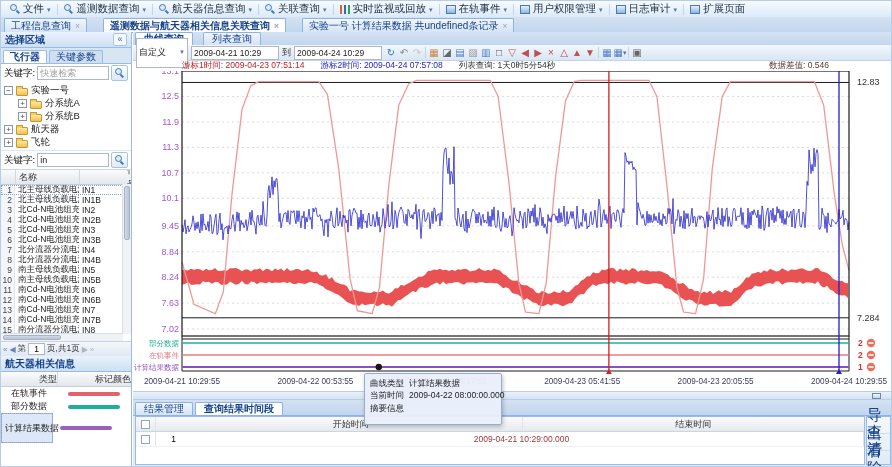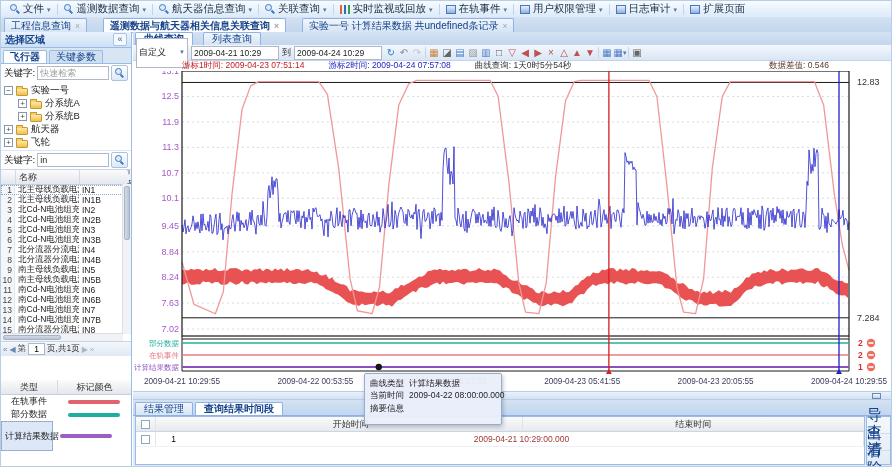--- a/index.html
+++ b/index.html
@@ -61,21 +61,21 @@
   .pr-code{flex:1;padding-left:3px;overflow:hidden;}
   .vscroll{position:absolute;right:0;top:14px;width:8px;bottom:7px;background:#f0f2f5;border-left:1px solid #dadfe6;}
   .vthumb{position:absolute;left:1px;right:1px;top:2px;height:52px;background:linear-gradient(90deg,#d4dae4,#b8c2d2);border:1px solid #a8b4c6;border-radius:2px;}
   .hscroll{position:absolute;left:0;right:8px;bottom:0;height:7px;background:#f0f2f5;border-top:1px solid #dadfe6;}
   .hthumb{position:absolute;top:1px;bottom:1px;left:2px;width:56px;background:linear-gradient(#d4dae4,#b8c2d2);border:1px solid #a8b4c6;border-radius:2px;}
   .pager{flex:0 0 14px;display:flex;align-items:center;gap:2px;padding:0 2px;font-size:8.5px;color:#333;
     background:linear-gradient(#f4f7fb,#dfe8f4);border-top:1px solid #c5d5e8;white-space:nowrap;}
   .pg-btn{color:#6888b0;font-size:8px;}
   .pg-btn.dim{color:#aab6c6;}
   .pg-input{width:15px;height:10px;border:1px solid #b0b8c8;font-size:8.5px;text-align:center;padding:0;font-family:inherit;}
-  .leg-hd{display:flex;flex:0 0 14px;background:linear-gradient(#fbfbfc,#e4e7ec);border-bottom:1px solid #c5cdd8;font-size:9px;color:#333;align-items:center;text-align:center;margin-top:24px;}
+  .leg-hd{display:flex;flex:0 0 14px;background:linear-gradient(#fbfbfc,#e4e7ec);border-bottom:1px solid #c5cdd8;font-size:9px;color:#333;align-items:center;text-align:right;}
   .lh-type{width:56px;flex:0 0 56px;border-right:1px solid #d5dae2;line-height:14px;}
   .lh-color{flex:1;line-height:14px;}
   .leg-row{display:flex;height:13px;align-items:center;font-size:9px;color:#222;text-align:center;}
   .leg-row.sel{background:#dce8f8;outline:1px dotted #8aa4c8;outline-offset:-1px;}
   .lr-type{width:56px;flex:0 0 56px;}
   .lr-bar-wrap{flex:1;display:flex;justify-content:center;}
   .lr-bar{width:52px;height:4px;border-radius:2px;}
   
   .main{position:absolute;top:31px;left:132px;right:0;bottom:0;background:#fff;}
   .main-tabs{position:absolute;top:0;left:0;right:0;height:13px;background:linear-gradient(#d4e2f2,#c2d6ee);
@@ -85,21 +85,21 @@
   .mtab.active{background:#fff;font-weight:bold;}
   .mtoolbar{position:absolute;top:13px;left:0;right:0;height:15px;background:linear-gradient(#f2f7fc,#d9e6f5);
     border-bottom:1px solid #c3d4e8;display:flex;align-items:center;padding:0 3px;gap:3px;font-size:9.5px;}
   .sel{height:13px;width:52px;border:1px solid #b0b8c8;background:#fff;font-size:9px;display:flex;align-items:center;
     justify-content:space-between;padding:14px 2px;box-sizing:border-box;color:#222;}
   .sel .m-arrow{font-size:6px;}
   .dt{width:82px;height:12px;border:1px solid #b0b8c8;font-size:8.5px;padding:0 2px;color:#222;font-family:inherit;}
   .to-label{font-size:9px;color:#333;}
   .tb-icon{width:12px;height:13px;display:flex;align-items:center;justify-content:center;font-size:10px;line-height:13px;}
   .tb-sep{width:1px;height:11px;background:#c3d4e8;margin:0 1px;}
-  .cursor-info{position:absolute;top:28px;left:49px;right:62px;height:11px;font-size:8.5px;display:flex;gap:24px;align-items:center;white-space:nowrap;}
+  .cursor-info{position:absolute;top:28px;left:49px;right:62px;height:11px;font-size:8.5px;display:flex;gap:16px;align-items:center;white-space:nowrap;}
   .ci-red{color:#c42020;}
   .ci-blue{color:#2222c4;}
   .ci-dark{color:#333;}
   .ci-right{margin-left:auto;color:#5a3a2a;}
   #chartsvg{position:absolute;top:39px;left:0;background:#fff;}
   
   .tooltip{position:absolute;left:363px;top:372px;width:138px;height:52px;z-index:40;
     background:rgba(233,238,250,0.96);border:1px solid #9aaccc;border-radius:2px;
     box-shadow:1px 2px 4px rgba(60,70,90,.35);padding:3px 5px;box-sizing:border-box;font-size:8.5px;color:#222;line-height:1.45;}
   .tt-row{display:flex;gap:5px;white-space:nowrap;}
@@ -341,20 +341,23 @@
     </div>
     <div class="pager">
       <span class="pg-btn">«</span>
       <span class="pg-btn">◀</span>
       <span>第</span>
       <input class="pg-input" value="1" style="">
       <span>页,共1页</span>
       <span class="pg-btn dim">▶</span>
       <span class="pg-btn dim">»</span>
     </div>
+    <div class="panel-hd">
+      <span>航天器相关信息</span>
+    </div>
     <div class="leg-hd">
       <span class="lh-type">类型</span>
       <span class="lh-color">标记颜色</span>
     </div>
     <div id="legend-rows">
         <div class="leg-row">
           <span class="lr-type">在轨事件</span>
           <span class="lr-bar-wrap">
             <span class="lr-bar" style="background: rgb(224, 99, 110);"></span>
           </span>
@@ -408,21 +411,21 @@
           <span class="tb-sep"></span>
           <span class="tb-icon" style="color: rgb(72, 120, 200);">▦</span>
           <span class="tb-icon" style="color: rgb(72, 120, 200);">▦<span class="m-arrow">▾</span></span>
           <span class="tb-sep"></span>
           <span class="tb-icon" style="color: rgb(102, 102, 102);">▣</span>
         </span>
     </div>
     <div class="cursor-info">
       <span class="ci-red"><span>游标1时间:</span> <span>2009-04-23 07:51:14</span></span>
       <span class="ci-blue"><span>游标2时间:</span> <span>2009-04-24 07:57:08</span></span>
-      <span class="ci-dark"><span>曲线查询:</span> <span>1天0时5分54秒</span></span>
+      <span class="ci-dark"><span>列表查询:</span> <span>1天0时5分54秒</span></span>
       <span class="ci-right"><span>数据差值:</span> <span>0.546</span></span>
     </div>
     <svg id="chartsvg" width="760" height="320" viewBox="0 0 760 320">
         <text x="46" y="3" text-anchor="end" font-size="9" fill="#a858cc" font-family="&quot;Liberation Sans&quot;,sans-serif">13.1</text>
         <line x1="49" y1="25.460526315789455" x2="716" y2="25.460526315789455" stroke="#cccccc" stroke-width="0.7" stroke-dasharray="2,3"></line>
         <text x="46" y="28.460526315789455" text-anchor="end" font-size="9" fill="#a858cc" font-family="&quot;Liberation Sans&quot;,sans-serif">12.5</text>
         <line x1="49" y1="50.92105263157891" x2="716" y2="50.92105263157891" stroke="#cccccc" stroke-width="0.7" stroke-dasharray="2,3"></line>
         <text x="46" y="53.92105263157891" text-anchor="end" font-size="9" fill="#a858cc" font-family="&quot;Liberation Sans&quot;,sans-serif">11.9</text>
         <line x1="49" y1="76.38157894736838" x2="716" y2="76.38157894736838" stroke="#cccccc" stroke-width="0.7" stroke-dasharray="2,3"></line>
         <text x="46" y="79.38157894736838" text-anchor="end" font-size="9" fill="#a858cc" font-family="&quot;Liberation Sans&quot;,sans-serif">11.3</text>

